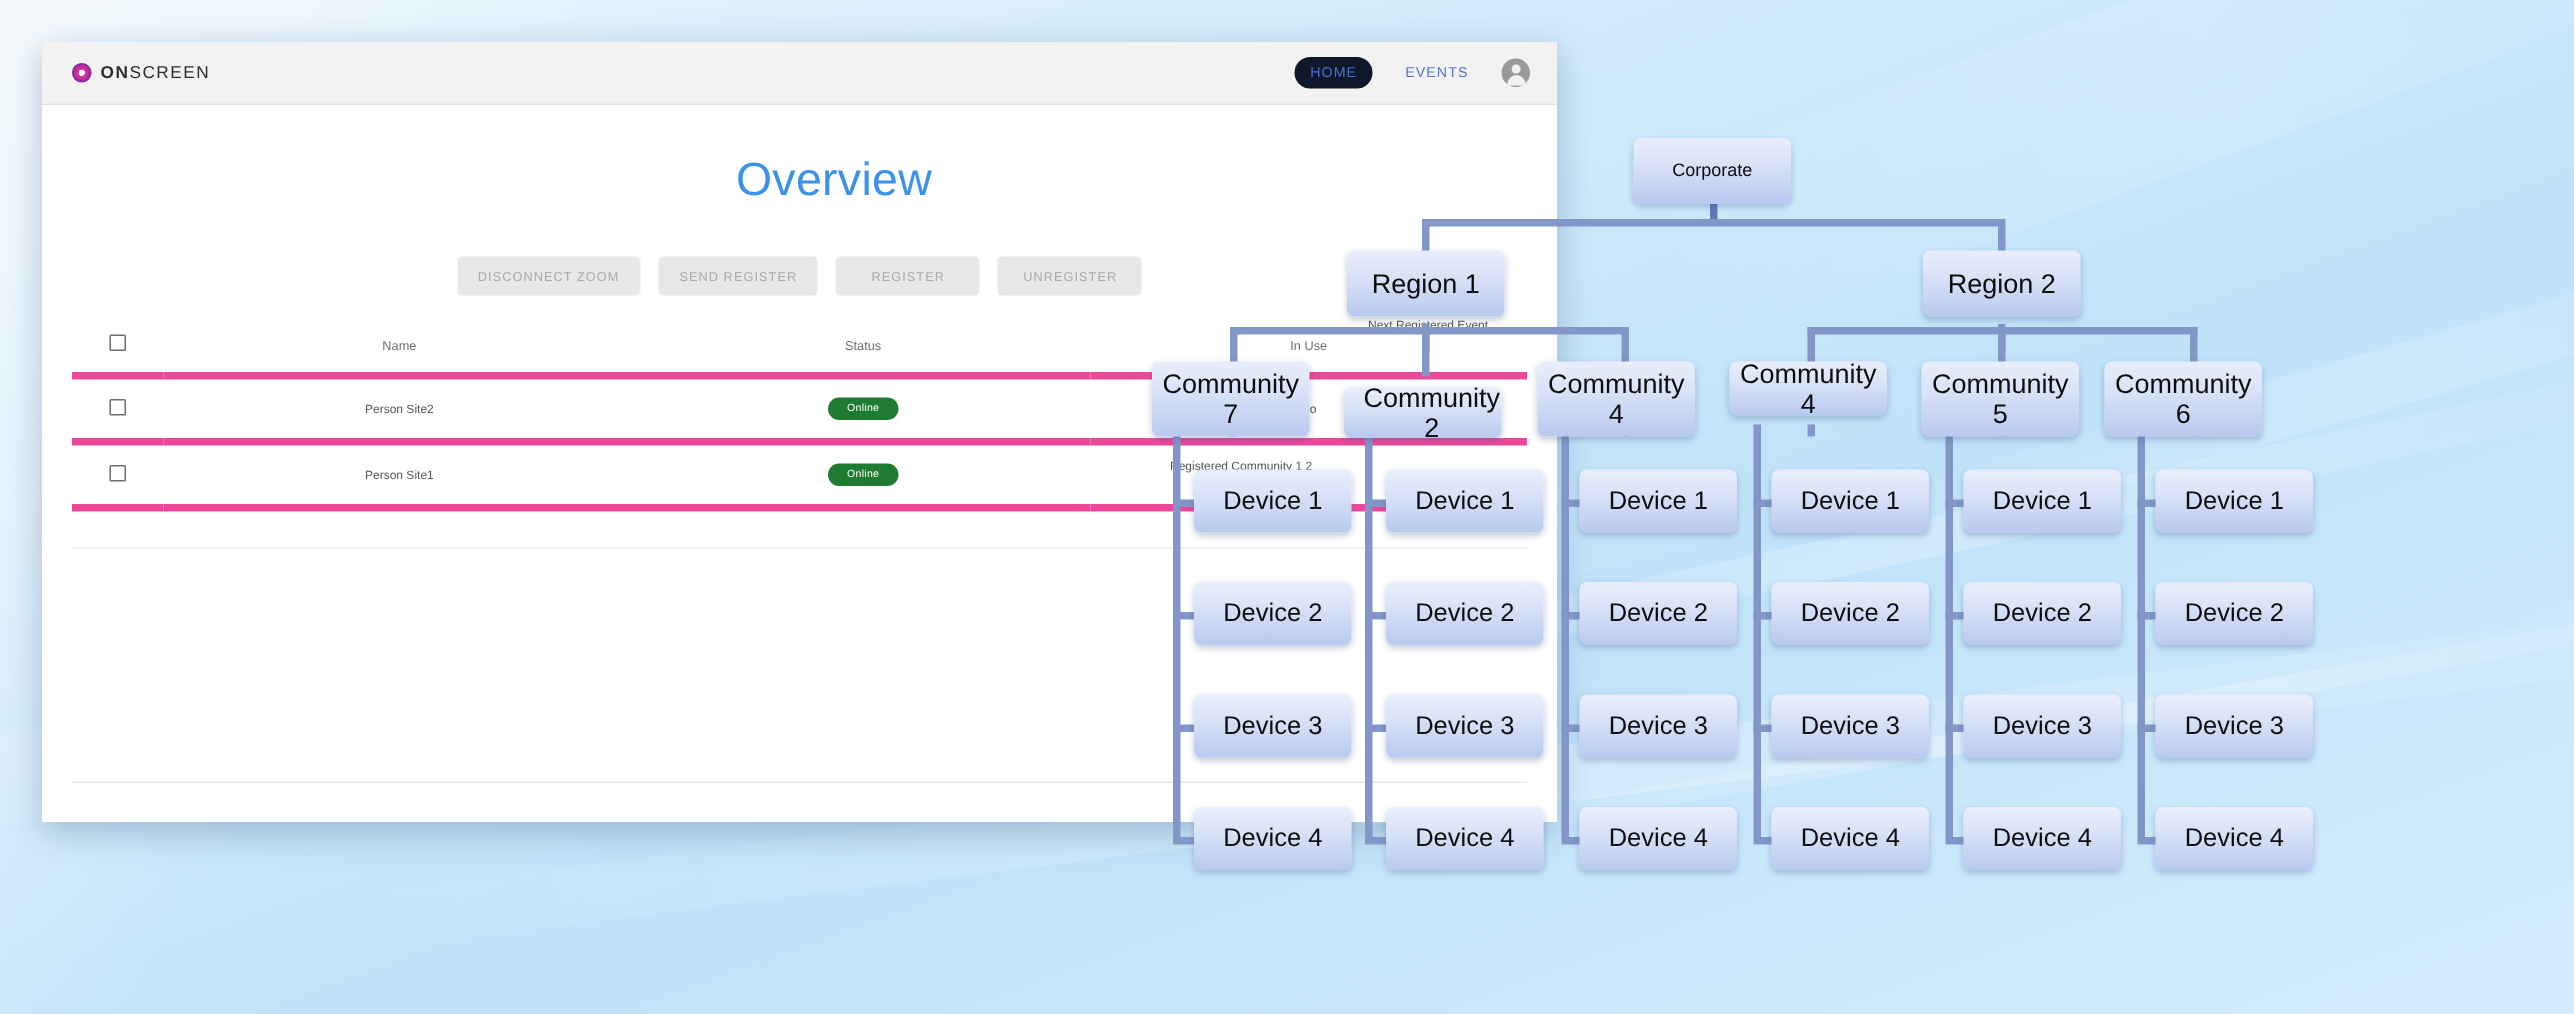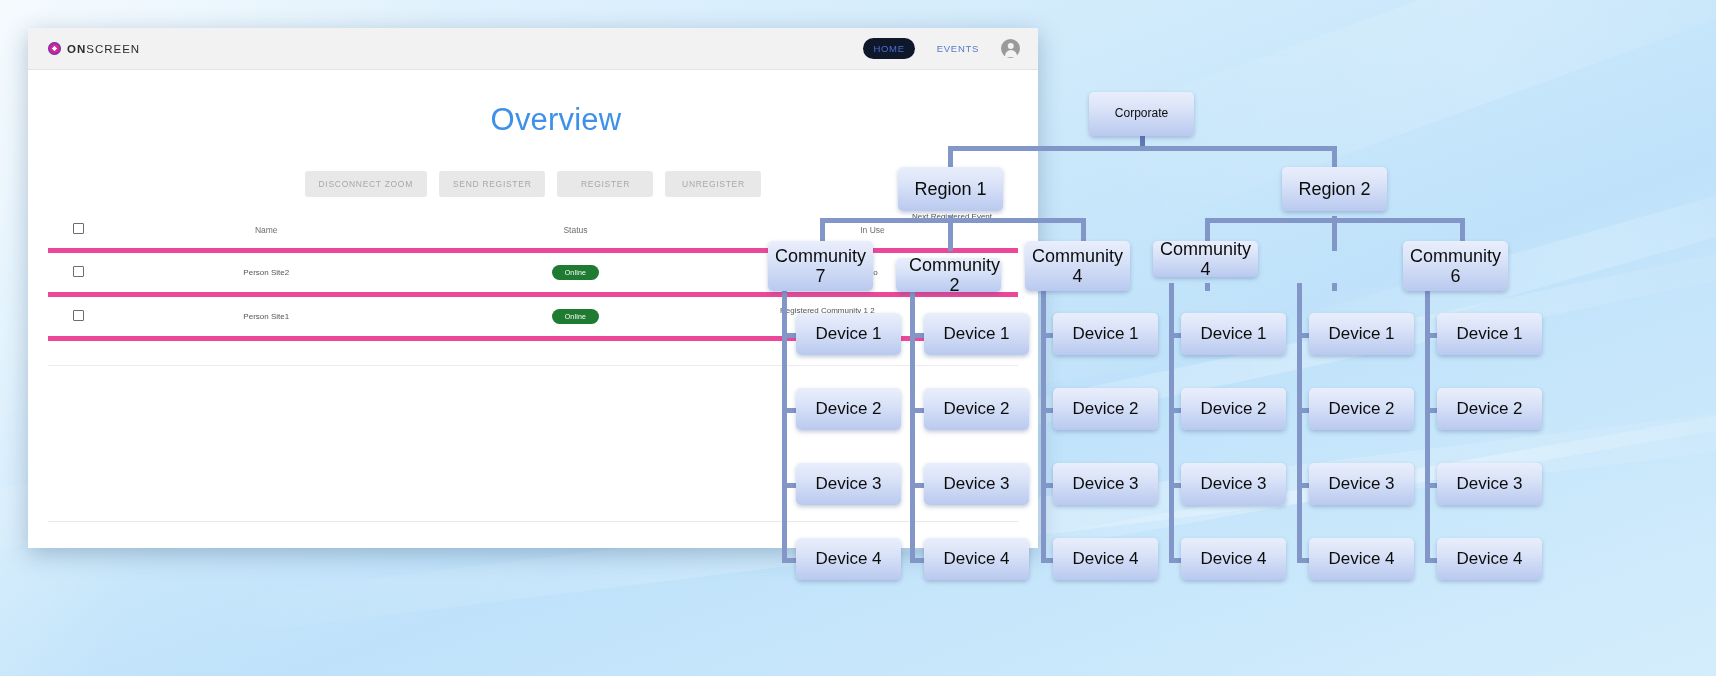--- a/index.html
+++ b/index.html
@@ -308,20 +308,21 @@
 
     <div class="node lvl0" style="left:329px;top:14px;width:105px;height:44px;">Corporate</div>
 
     <div class="node lvl1" style="left:138px;top:89px;width:105px;height:44px;">Region 1</div>
     <div class="node lvl1" style="left:522px;top:89px;width:105px;height:44px;">Region 2</div>
 
     <div class="node lvl2" style="left:8px;top:163px;width:105px;height:50px;">Community 7</div>
     <div class="node lvl2" style="left:136px;top:180px;width:105px;height:34px;padding-left:12px;">Community 2</div>
     <div class="node lvl2" style="left:265px;top:163px;width:105px;height:50px;">Community 4</div>
     <div class="node lvl2" style="left:393px;top:163px;width:105px;height:36px;">Community 4</div>
+    <div class="node lvl2" style="left:521px;top:163px;width:105px;height:50px;">Community 5</div>
     <div class="node lvl2" style="left:643px;top:163px;width:105px;height:50px;">Community 6</div>
 
     <div class="node lvl3" style="left:36px;top:235px;width:105px;height:42px;">Device 1</div>
     <div class="node lvl3" style="left:36px;top:310px;width:105px;height:42px;">Device 2</div>
     <div class="node lvl3" style="left:36px;top:385px;width:105px;height:42px;">Device 3</div>
     <div class="node lvl3" style="left:36px;top:460px;width:105px;height:42px;">Device 4</div>
 
     <div class="node lvl3" style="left:164px;top:235px;width:105px;height:42px;">Device 1</div>
     <div class="node lvl3" style="left:164px;top:310px;width:105px;height:42px;">Device 2</div>
     <div class="node lvl3" style="left:164px;top:385px;width:105px;height:42px;">Device 3</div>

